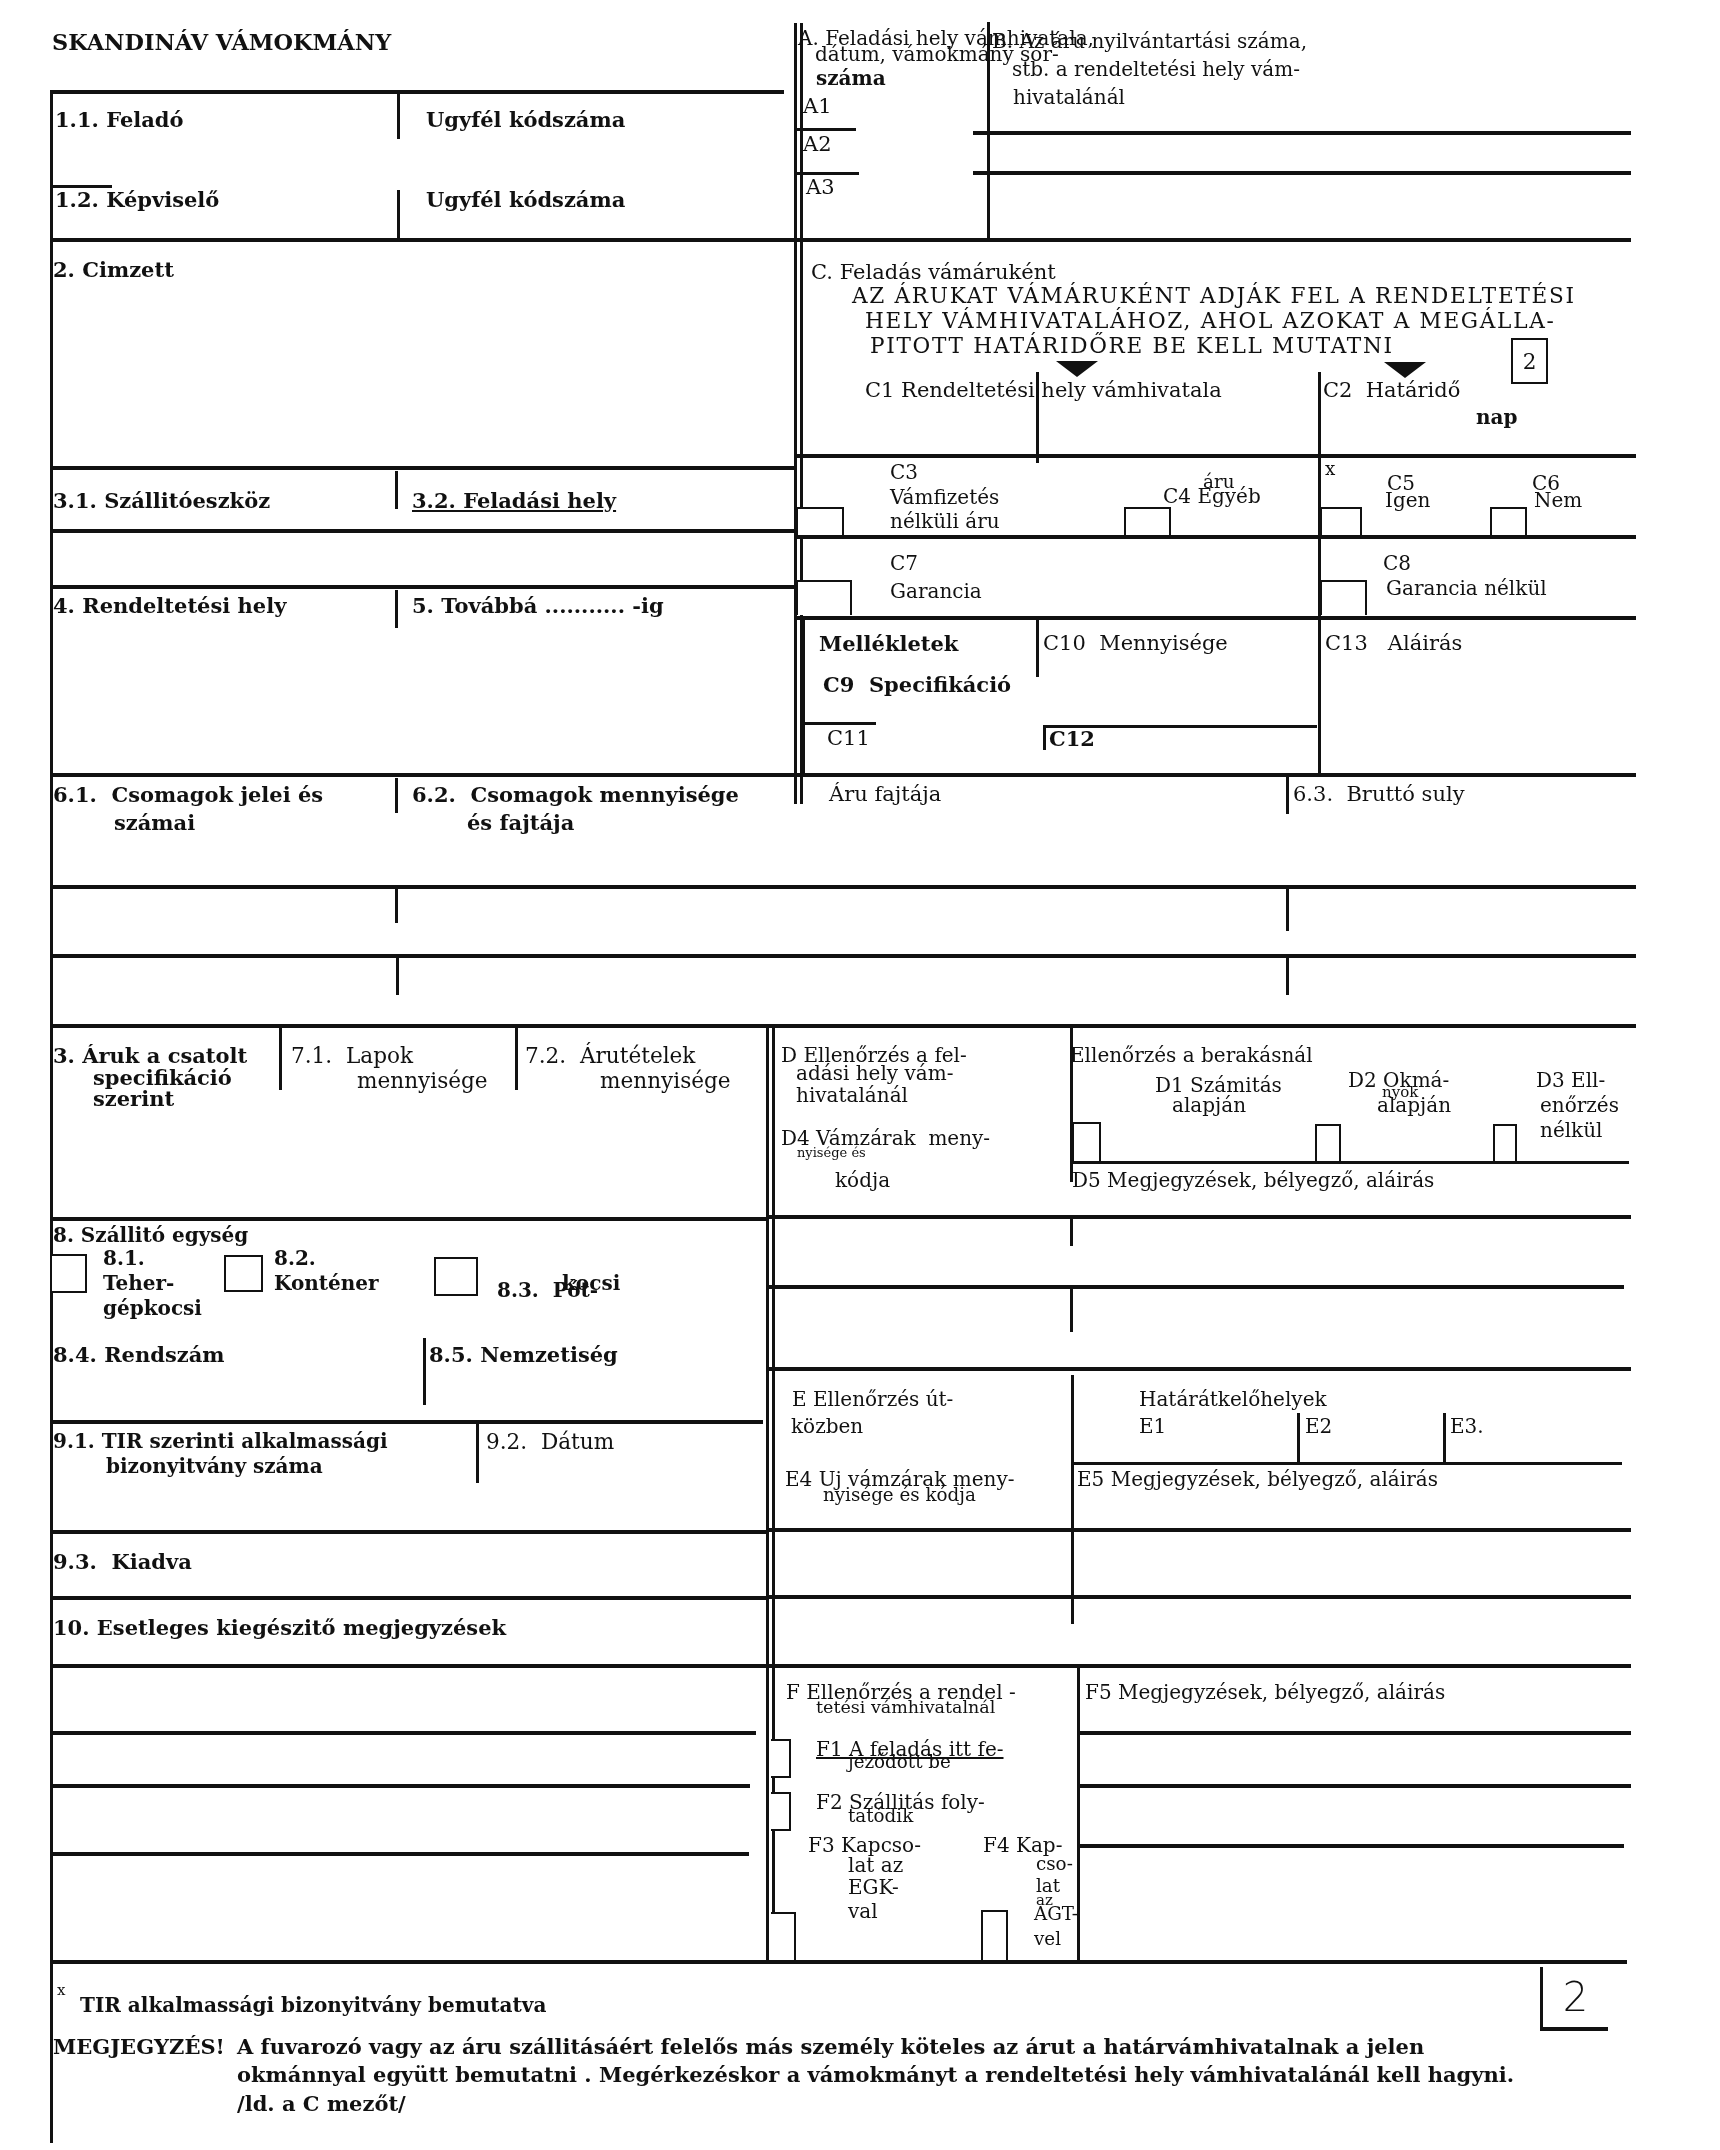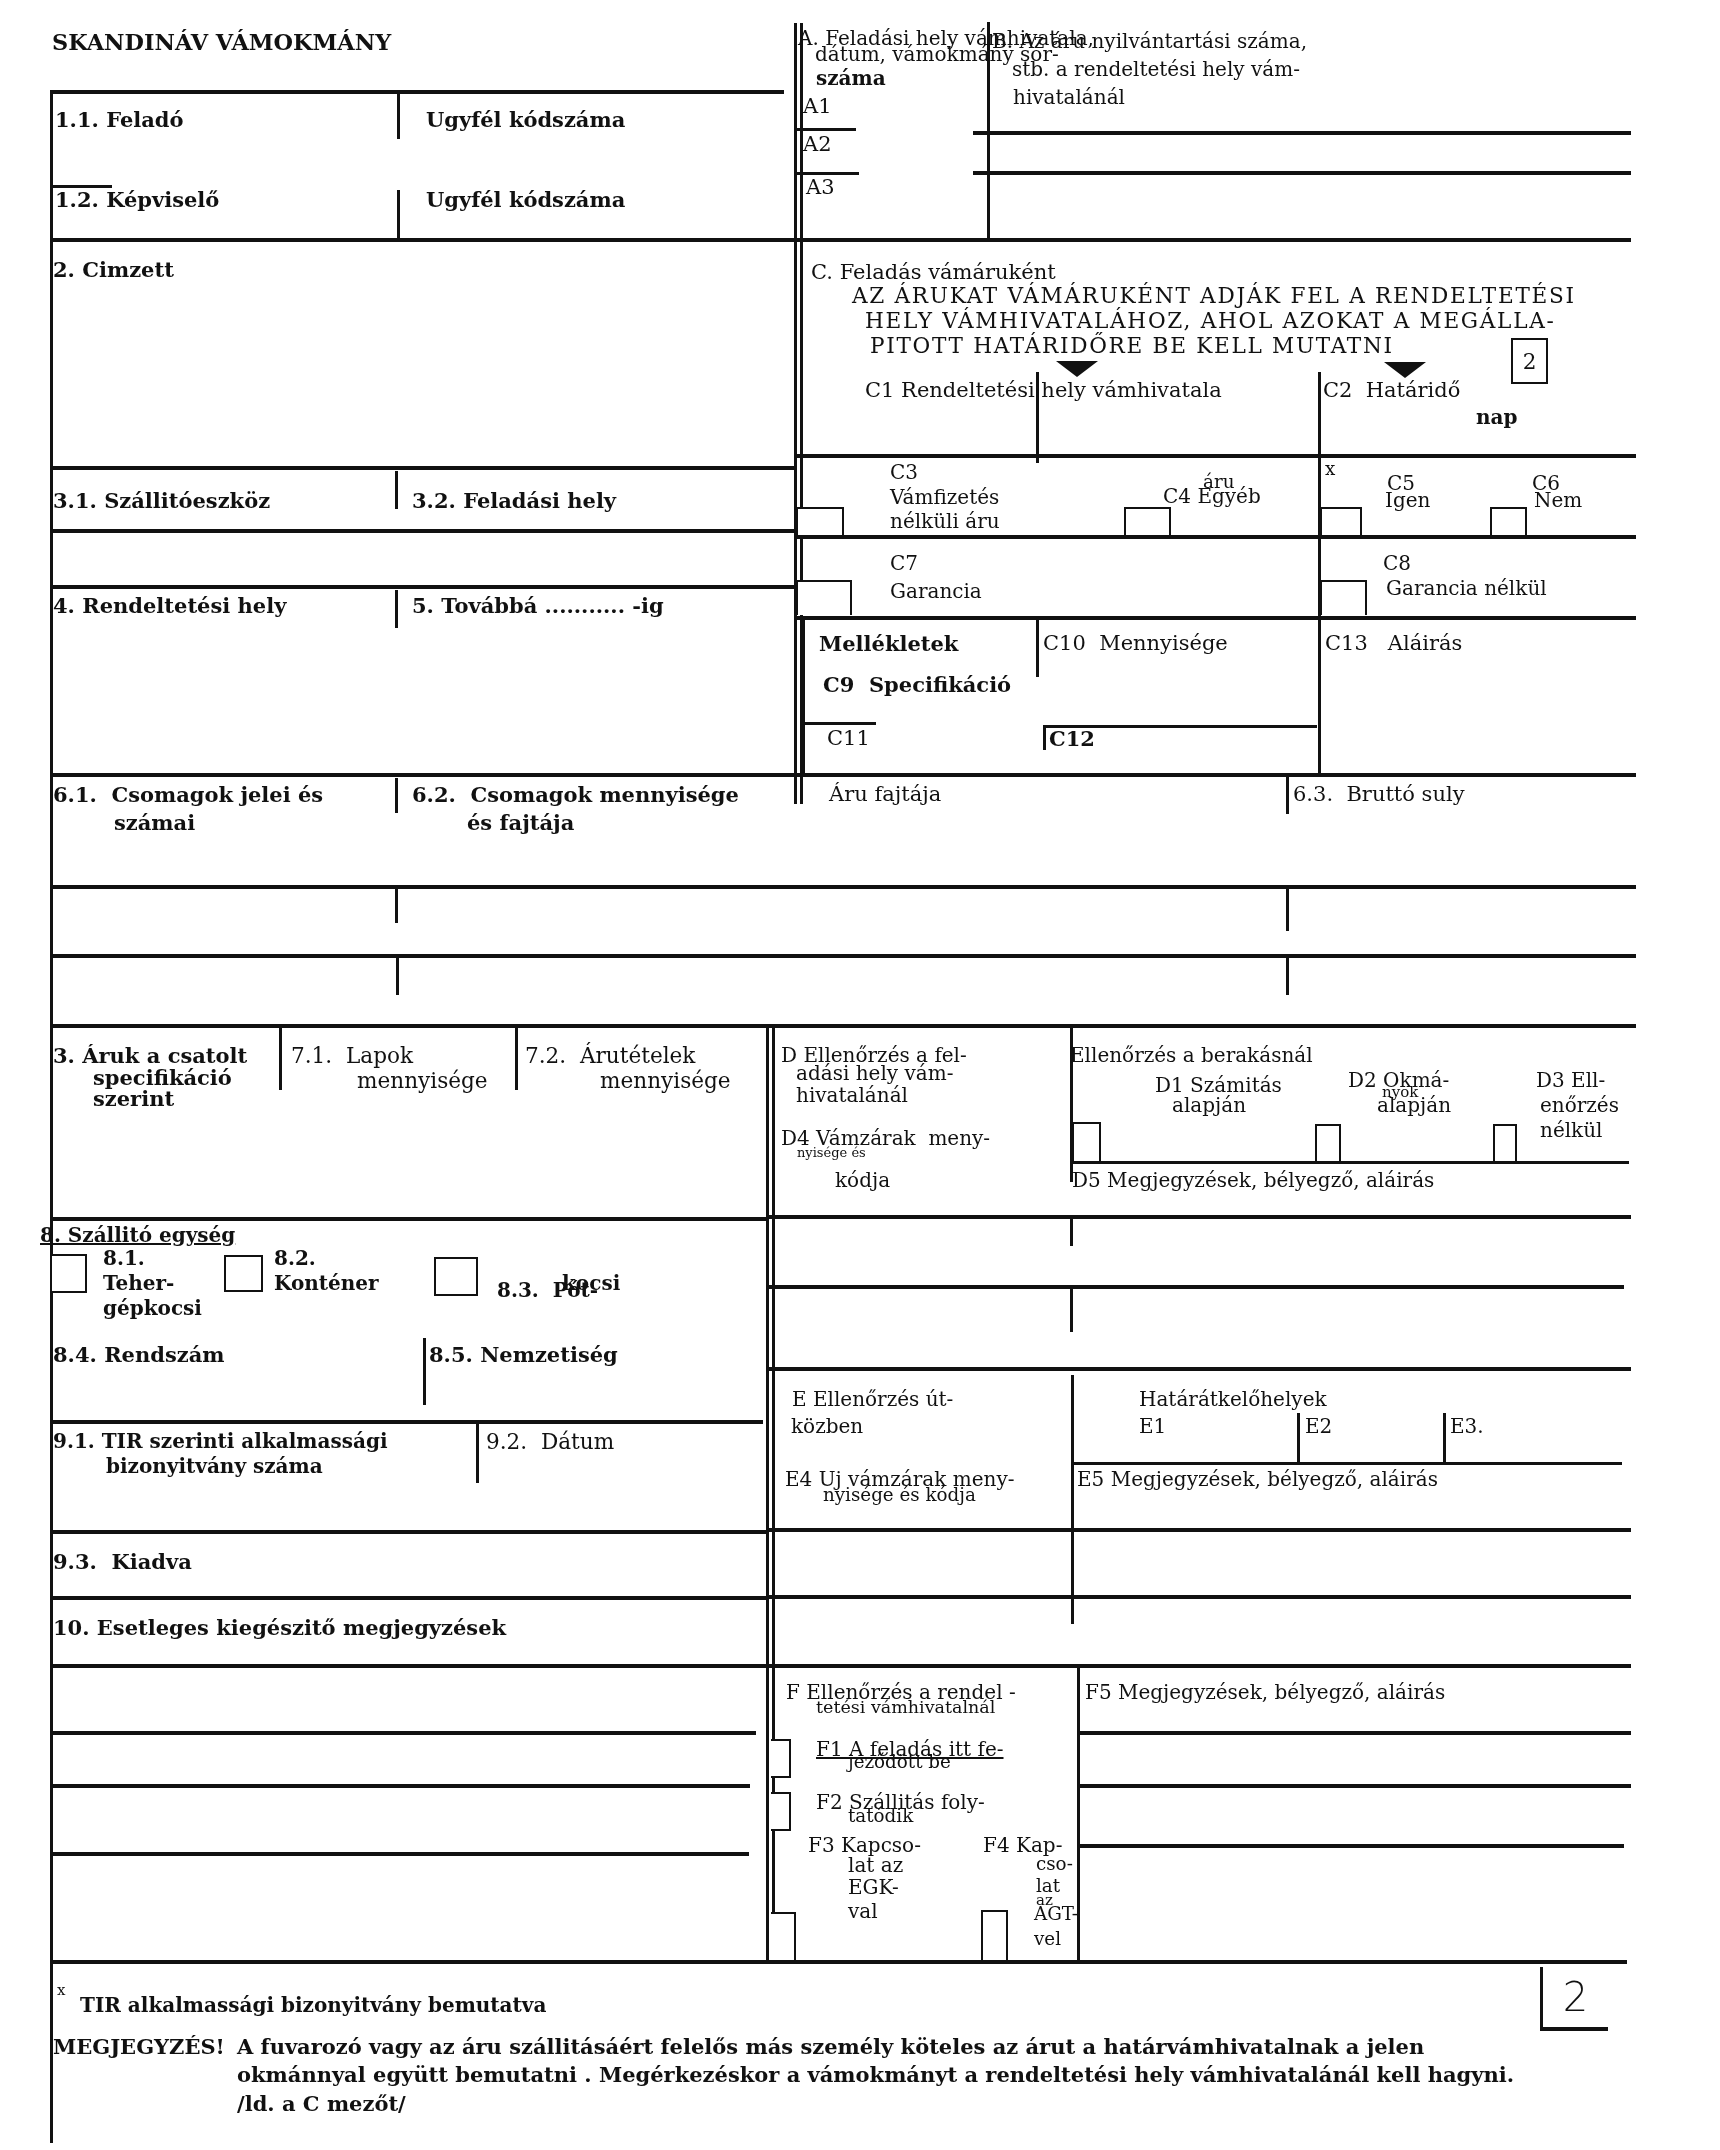--- a/index.html
+++ b/index.html
@@ -40,21 +40,21 @@
 <div class="vl" style="left:397px;top:190px;height:48px;"></div>
 <div class="t b s25" style="left:426px;top:188px;">Ugyfél kódszáma</div>
 
 <div class="hl" style="left:52px;top:238px;width:742px;"></div>
 <div class="t b s25" style="left:53px;top:258px;">2. Cimzett</div>
 <div style="position:absolute;left:53px;top:287px;width:732px;height:170px;"></div>
 
 <div class="hl" style="left:52px;top:466px;width:742px;"></div>
 <div class="t b s25" style="left:53px;top:489px;">3.1. Szállitóeszköz</div>
 <div class="vl" style="left:395px;top:471px;height:38px;"></div>
-<div class="t b s25" style="left:412px;top:489px;">3.2. Feladási hely</div>
+<div class="t b s25" style="left:412px;top:489px;text-decoration:underline;">3.2. Feladási hely</div>
 <div class="hl" style="left:52px;top:529px;width:742px;"></div>
 
 <div class="hl" style="left:52px;top:585px;width:742px;"></div>
 <div class="t b s25" style="left:53px;top:594px;">4. Rendeltetési hely</div>
 <div class="vl" style="left:395px;top:590px;height:38px;"></div>
 <div class="t b s25" style="left:412px;top:594px;">5. Továbbá ........... -ig</div>
 
 <div class="t s24" style="left:798px;top:27px;">A. Feladási hely vámhivatala,</div>
 <div class="t s24" style="left:815px;top:43px;">dátum, vámokmány sor-</div>
 <div class="t b s24" style="left:816px;top:67px;">száma</div>
@@ -152,21 +152,21 @@
 <div class="t s26" style="left:291px;top:1044px;">7.1.  Lapok</div>
 <div class="t s26" style="left:357px;top:1069px;">mennyisége</div>
 <div class="vl" style="left:515px;top:1028px;height:62px;"></div>
 <div class="t s26" style="left:525px;top:1044px;">7.2.  Árutételek</div>
 <div class="t s26" style="left:600px;top:1069px;">mennyisége</div>
 
 <div class="vl thick" style="left:766px;top:1024px;height:939px;"></div>
 <div class="vl" style="left:772px;top:1024px;height:939px;"></div>
 
 <div class="hl" style="left:52px;top:1217px;width:717px;"></div>
-<div class="t b s24" style="left:40px;top:1224px;text-decoration:underline;">8. Szállitó egység</div>
+<div class="t b s24" style="left:53px;top:1224px;">8. Szállitó egység</div>
 <div class="box" style="left:50px;top:1254px;width:33px;height:35px;"></div>
 <div class="t b s24" style="left:103px;top:1247px;">8.1.</div>
 <div class="t b s24" style="left:103px;top:1272px;">Teher-</div>
 <div class="t b s24" style="left:103px;top:1297px;">gépkocsi</div>
 <div class="box" style="left:224px;top:1255px;width:35px;height:33px;"></div>
 <div class="t b s24" style="left:274px;top:1247px;">8.2.</div>
 <div class="t b s24" style="left:274px;top:1272px;">Konténer</div>
 <div class="box" style="left:434px;top:1257px;width:40px;height:35px;"></div>
 <div class="t b s24" style="left:497px;top:1279px;">8.3.  Pót-</div>
 <div class="t b s24" style="left:562px;top:1272px;">kocsi</div>

